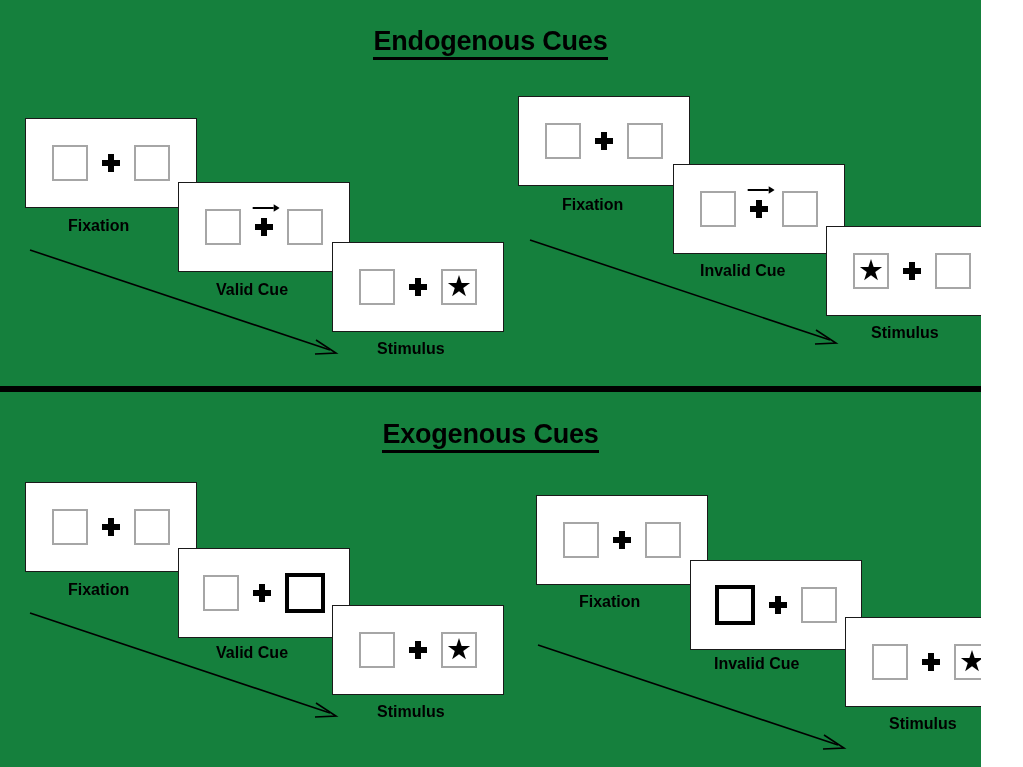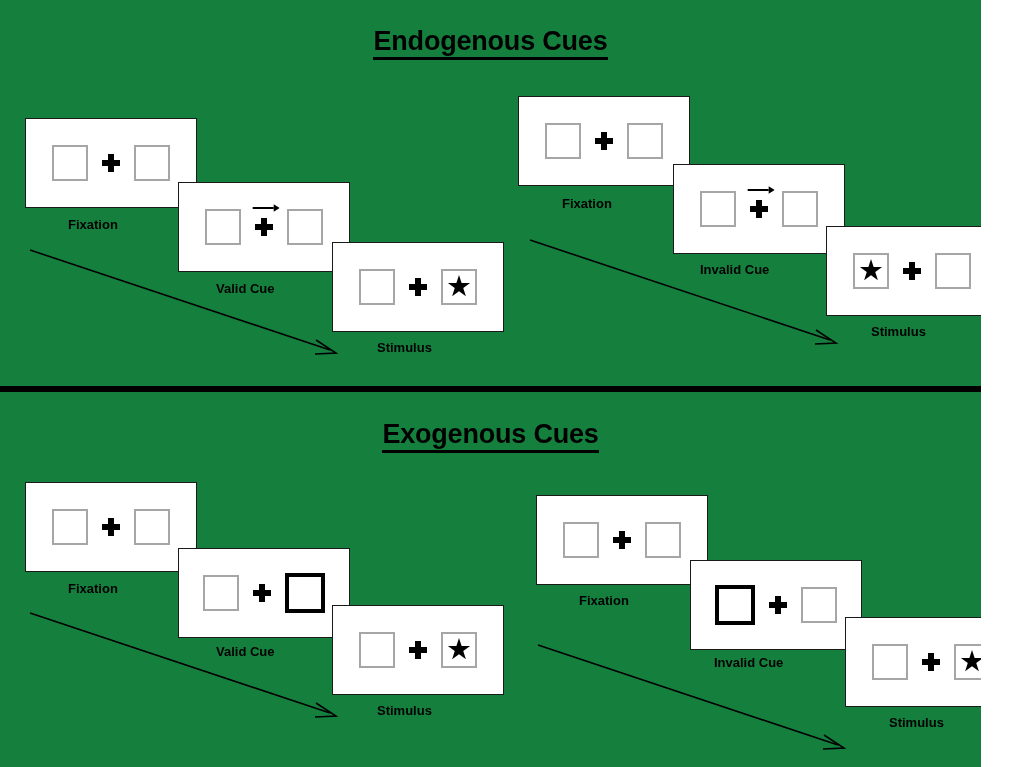--- a/index.html
+++ b/index.html
@@ -108,21 +108,21 @@
     left: 50%;
     transform: translateX(-44%);
     width: 28px;
     height: 10px;
   }
 
   
   .caption {
     position: absolute;
     font-weight: bold;
-    font-size: 13px;
+    font-size: 16px;
     color: #000000;
     white-space: nowrap;
   }
 
   
   .time-arrow {
     position: absolute;
     pointer-events: none;
   }
 </style>

